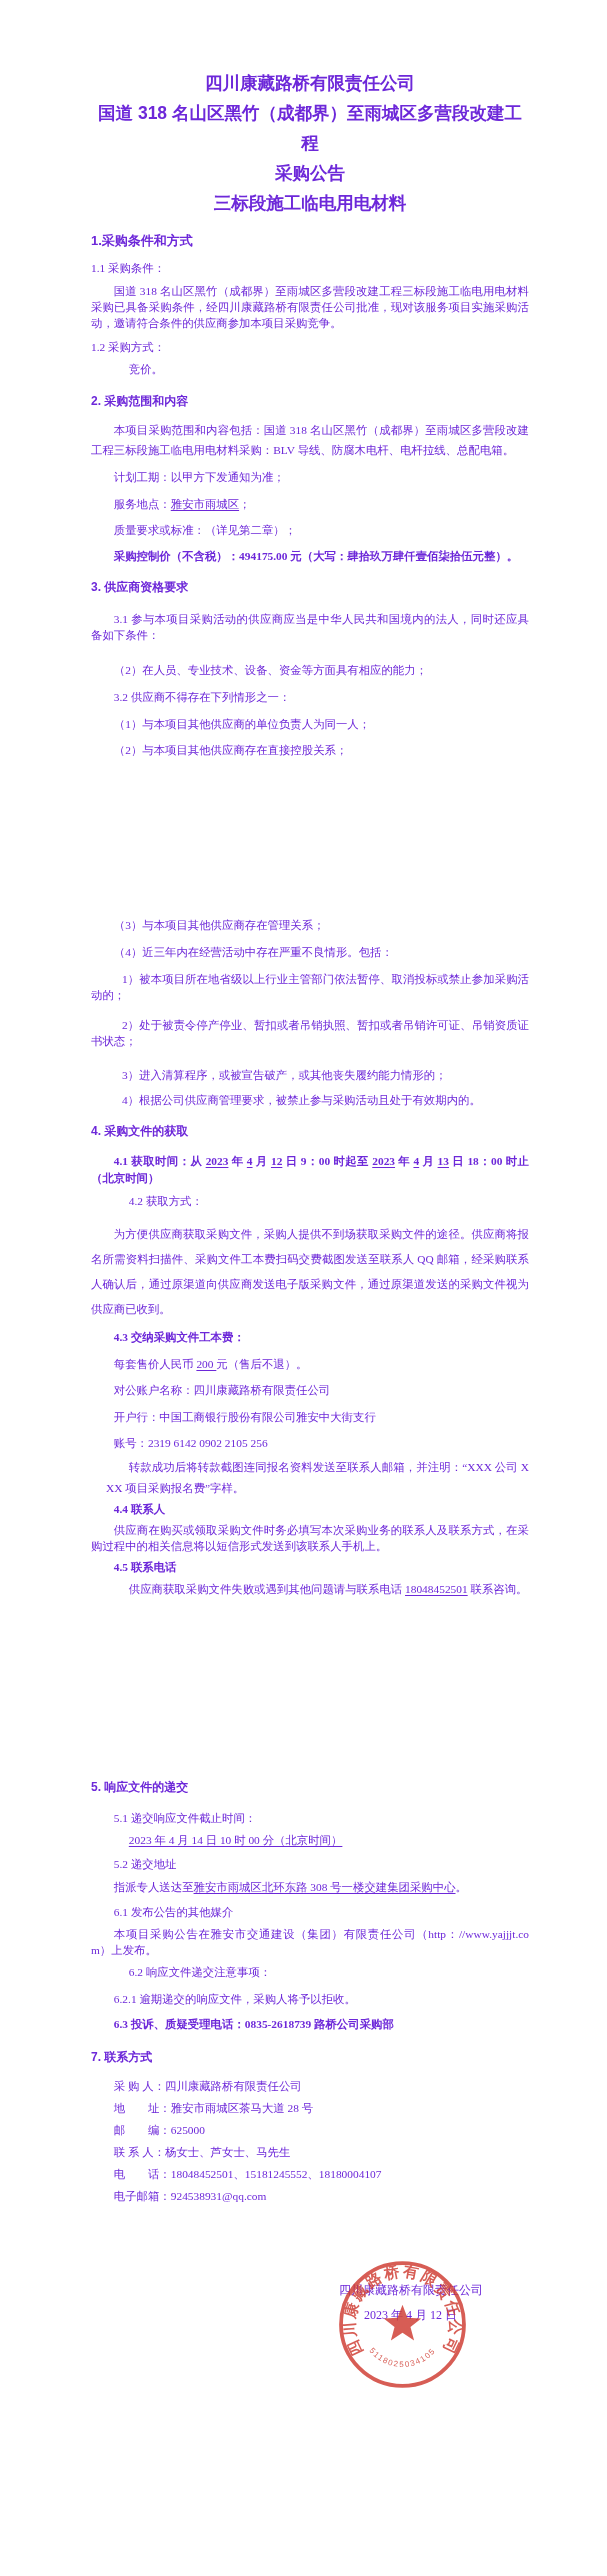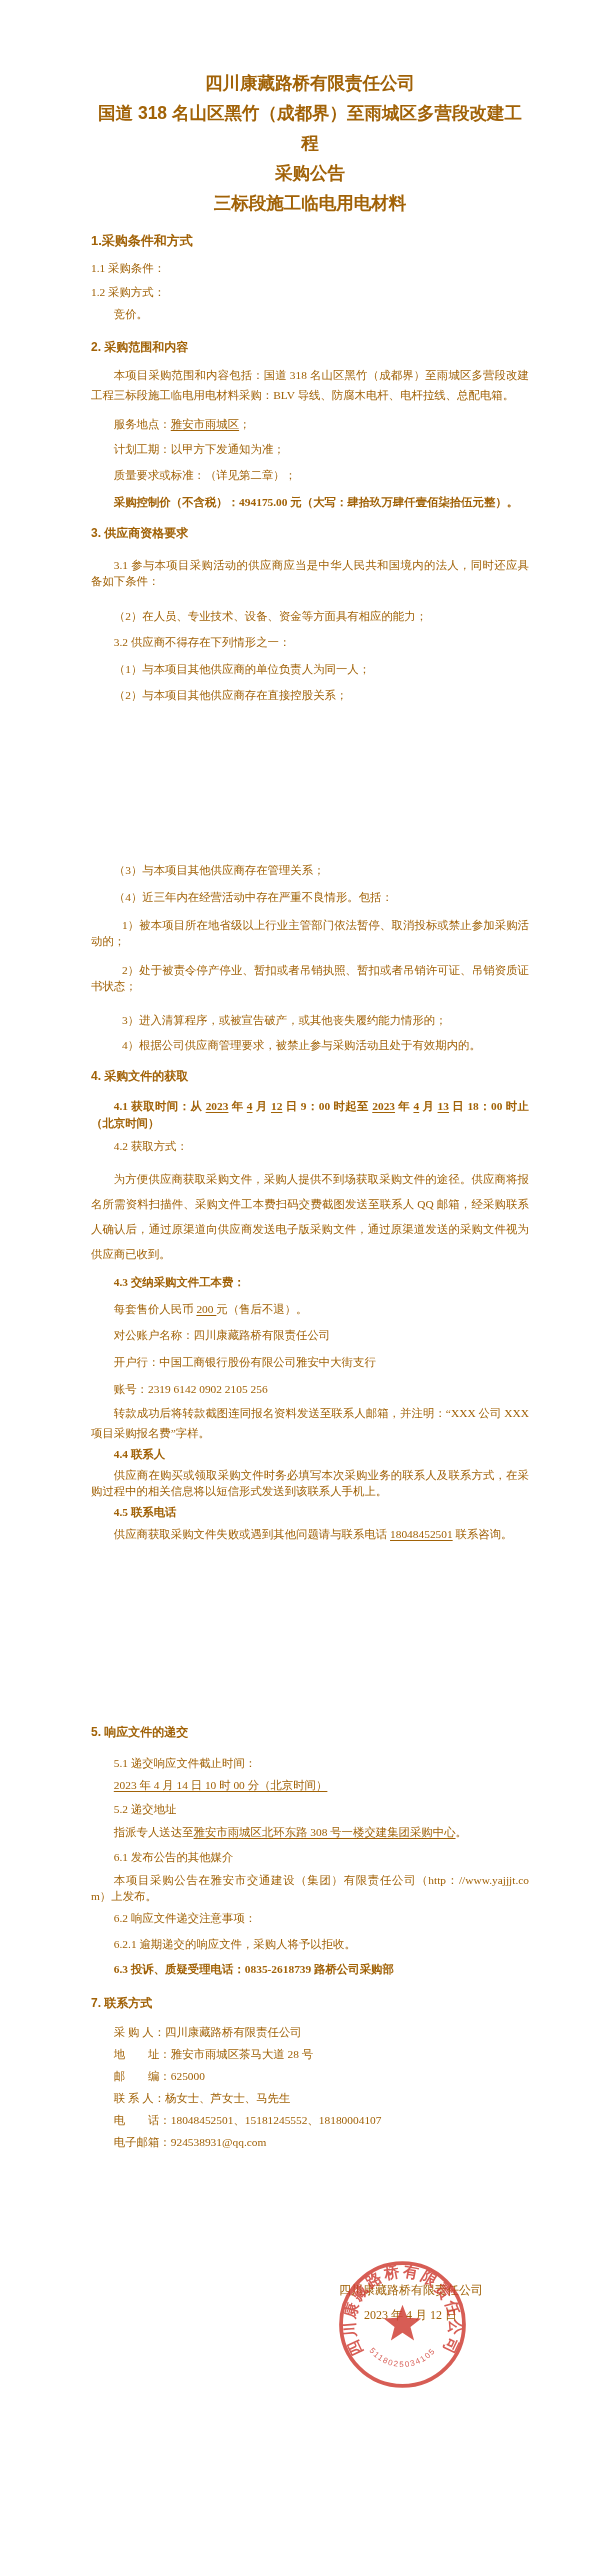--- a/index.html
+++ b/index.html
@@ -1,16 +1,16 @@
 <!DOCTYPE html>
 <html lang="zh" style="font-size:12px"><head>
 <meta charset="utf-8">
 <style>
   html,body{margin:0;padding:0;background:#ffffff;}
-  .page{position:relative;width:607px;height:2576px;background:#ffffff;color:#a16207;
+  .page{position:relative;width:607px;height:2576px;background:#ffffff;color:#6d28d9;
         font-family:"Liberation Serif", serif;overflow:hidden;}
   .content{padding:68px 78px 0 91px;font-size:11.4px;line-height:16px;}
   .tl{font-family:"Liberation Sans", sans-serif;font-weight:700;text-align:center;
       font-size:17.5px;line-height:30px;}
   .h2{font-family:"Liberation Sans", sans-serif;font-weight:700;font-size:12px;line-height:23px;}
   .h2s{font-family:"Liberation Sans", sans-serif;font-weight:700;font-size:13px;line-height:18px;}
   .sub{text-indent:2em;}
   .sub0{text-indent:0;}
   .b{font-weight:700;}
   .para{text-indent:2em;text-align:justify;word-break:break-all;}
@@ -18,46 +18,47 @@
   .lh22{line-height:16.7px;}
   .lh26{line-height:20px;}
   .lh27{line-height:20.5px;}
   .lh33{line-height:25px;}
   .u-seg, .u{text-decoration:underline;text-underline-offset:2.3px;}
   .cline{text-indent:2em;margin-top:6px;}
   .sign-company{position:absolute;left:339px;top:2282px;font-size:12px;z-index:1;}
   .sign-date{position:absolute;left:364px;top:2307px;font-size:12px;z-index:1;}
   .stamp{position:absolute;left:338px;top:2260px;z-index:2;}
   
-  .mt3{margin-top:2.3px;}.mt7{margin-top:5px;}.mt8{margin-top:6px;}.mt9{margin-top:6.8px;}
+  .mt3{margin-top:2.3px;}.mt7{margin-top:5px;}.mt8{margin-top:6px;margin-left:15px;}.mt9{margin-top:6.8px;}
   .mt10{margin-top:7.6px;}.mt12{margin-top:9px;}.mt13{margin-top:10px;}.mt14{margin-top:10.6px;}
   .mt15{margin-top:11.4px;}.mt16{margin-top:12px;}.mt17{margin-top:13px;}.mt18{margin-top:13.7px;}
   .mt19{margin-top:14.4px;}.mt23{margin-top:17.5px;}.mt25{margin-top:19px;}.mt26{margin-top:20px;}
   .mt209{margin-top:159px;}.mt236{margin-top:179px;}
 </style>
 </head>
 <body>
 
 <div class="page">
   <div class="content">
 
     <div class="tl">四川康藏路桥有限责任公司</div>
     <div class="tl">国道 318 名山区黑竹（成都界）至雨城区多营段改建工程</div>
     <div class="tl">采购公告</div>
     <div class="tl">三标段施工临电用电材料</div>
 
     <div class="h2s mt18">1.采购条件和方式</div>
     <div class="sub0 mt14">1.1 采购条件：</div>
+    <div class="para mt9">国道 318 名山区黑竹（成都界）至雨城区多营段改建工程三标段施工临电用电材料采购已具备采购条件，经四川康藏路桥有限责任公司批准，现对该服务项目实施采购活动，邀请符合条件的供应商参加本项目采购竞争。</div>
     <div class="sub0 mt10">1.2 采购方式：</div>
     <div class="sub mt8">竞价。</div>
 
     <div class="h2 mt18">2. 采购范围和内容</div>
     <div class="para lh26 mt9">本项目采购范围和内容包括：国道 318 名山区黑竹（成都界）至雨城区多营段改建工程三标段施工临电用电材料采购：BLV 导线、防腐木电杆、电杆拉线、总配电箱。</div>
+    <div class="sub mt12">计划工期：以甲方下发通知为准；</div>
     <div class="sub mt14"><span>服务地点：</span><span class="u-seg">雅安市雨城区</span><span>；</span></div>
-    <div class="sub mt12">计划工期：以甲方下发通知为准；</div>
     <div class="sub mt13">质量要求或标准：（详见第二章）；</div>
     <div class="sub b mt14">采购控制价（不含税）：494175.00 元（大写：肆拾玖万肆仟壹佰柒拾伍元整）。</div>
 
     <div class="h2 mt16">3. 供应商资格要求</div>
     <div class="para mt16">3.1 参与本项目采购活动的供应商应当是中华人民共和国境内的法人，同时还应具备如下条件：</div>
     <div class="sub mt25">（2）在人员、专业技术、设备、资金等方面具有相应的能力；</div>
     <div class="sub mt14">3.2 供应商不得存在下列情形之一：</div>
     <div class="sub mt14">（1）与本项目其他供应商的单位负责人为同一人；</div>
     <div class="sub mt13">（2）与本项目其他供应商存在直接控股关系；</div>
     <div class="sub mt209">（3）与本项目其他供应商存在管理关系；</div>

